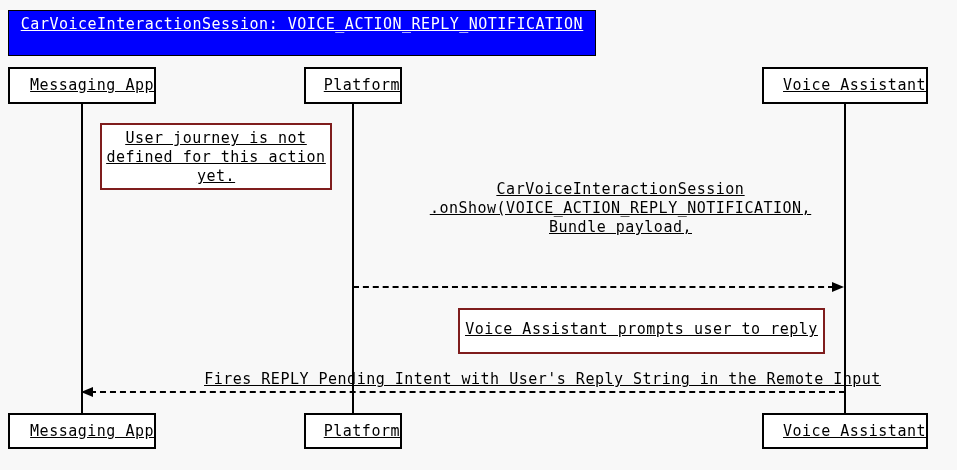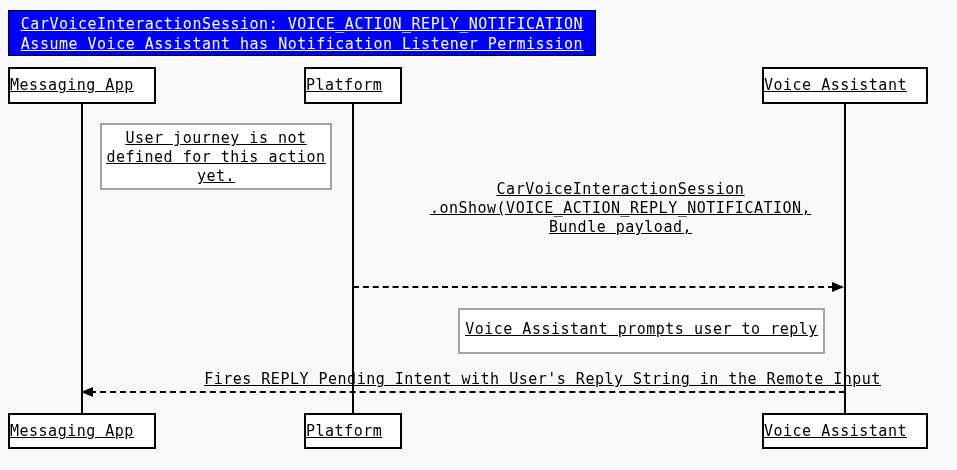--- a/index.html
+++ b/index.html
@@ -24,35 +24,35 @@
     text-align: center;
     padding-top: 3px;
     line-height: 20px;
     white-space: nowrap;
   }
   .actor-box {
     position: absolute;
     height: 37px;
     background: #ffffff;
     border: 2px solid #000000;
-    text-align: left;
+    text-align: right;
     line-height: 33px;
     white-space: nowrap;
   }
   .lifeline {
     position: absolute;
     top: 104px;
     width: 2px;
     height: 309px;
     background: #000000;
   }
   .note-box {
     position: absolute;
     background: #ffffff;
-    border: 2px solid #a3a3a3;
+    border: 2px solid #7f1d1d;
     text-align: center;
     line-height: 19px;
     white-space: nowrap;
   }
   .msg-text {
     position: absolute;
     text-align: center;
     line-height: 19px;
     white-space: nowrap;
   }
@@ -80,21 +80,20 @@
 <body>
 
 <div class="stage">
 
   <div class="lifeline" style="left:81px;"></div>
   <div class="lifeline" style="left:352px;"></div>
   <div class="lifeline" style="left:844px;"></div>
 
   <div class="title-box">
     <div>CarVoiceInteractionSession: VOICE_ACTION_REPLY_NOTIFICATION</div>
-    <div>Assume Voice Assistant has Notification Listener Permission</div>
   </div>
 
   <div class="actor-box" style="left:8px; top:67px; width:148px;">Messaging App</div>
   <div class="actor-box" style="left:304px; top:67px; width:98px;">Platform</div>
   <div class="actor-box" style="left:762px; top:67px; width:166px;">Voice Assistant</div>
 
   <div class="note-box" style="left:100px; top:123px; width:232px; height:67px; padding-top:4px;">
     <div>User journey is not</div>
     <div>defined for this action</div>
     <div>yet.</div>

